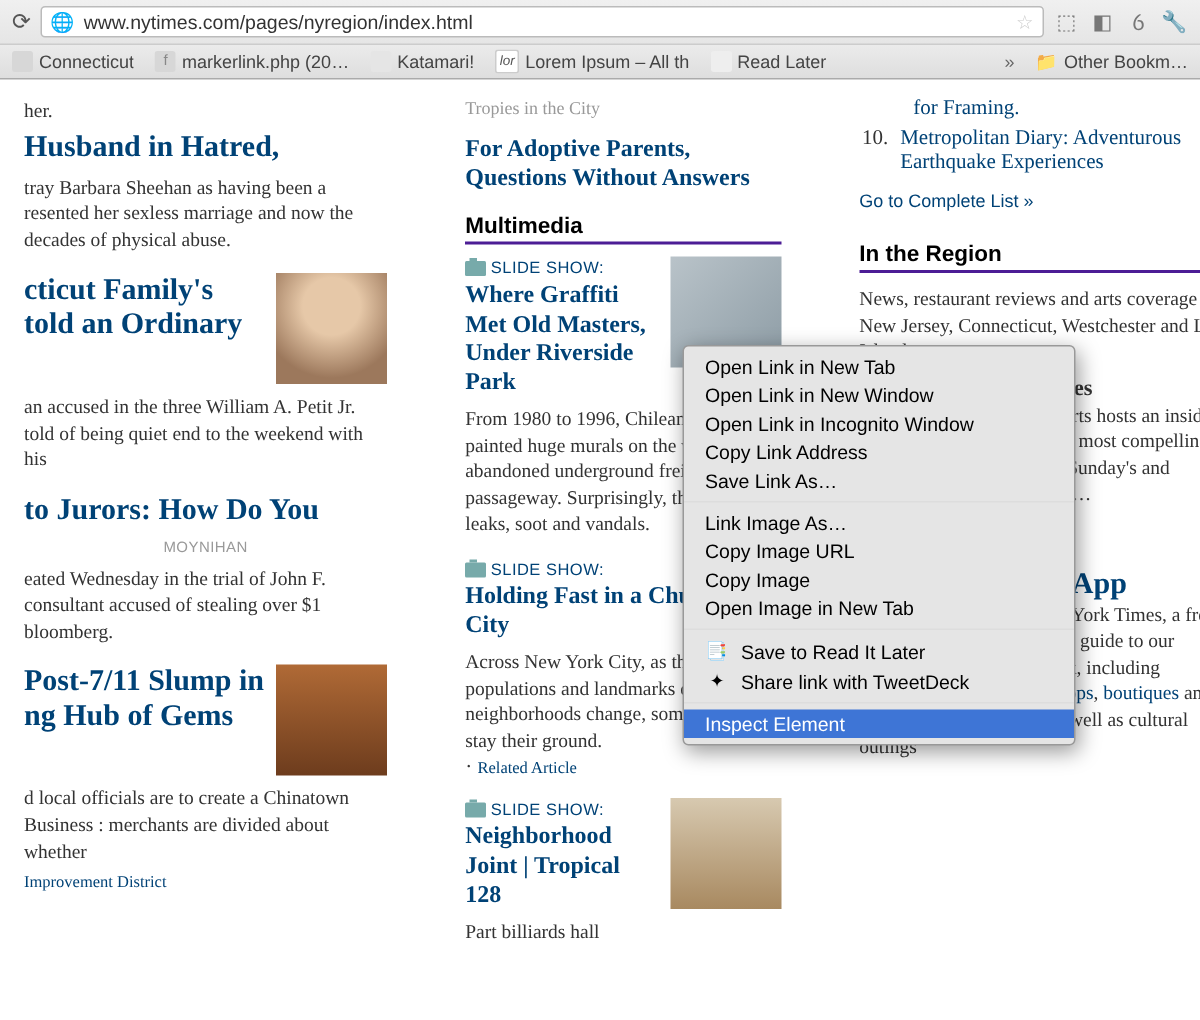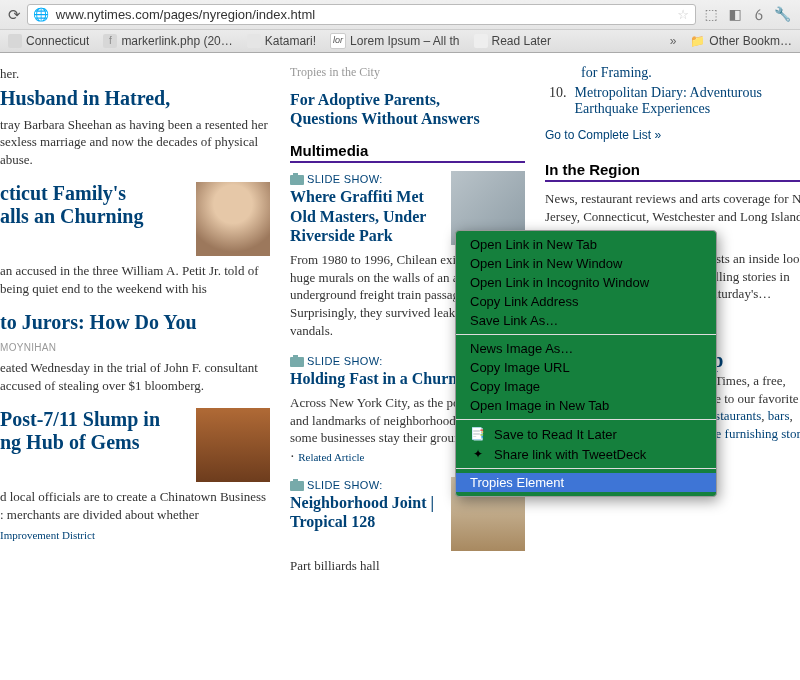--- a/index.html
+++ b/index.html
@@ -15,48 +15,48 @@
 .bk{display:flex;align-items:center;gap:4px;max-width:130px;white-space:nowrap;overflow:hidden;text-overflow:ellipsis;}
 .bkicon{width:14px;height:14px;background:#bbb;border-radius:2px;display:inline-block;}
 .bkicon.p{background:#d7d7d7;color:#888;font-size:10px;line-height:14px;text-align:center;}
 .bkicon.k{background:#e5e5e5;}
 .bkicon.l{background:#fff;border:1px solid #ccc;color:#555;font-style:italic;font-size:9px;line-height:12px;text-align:center;}
 .bkicon.r{background:#eee;}
 .spacer{flex:1;}
 .chev{color:#666;font-size:12px;}
 .folder{color:#6aa6d6;}
 .content{position:absolute;top:55px;left:-30px;right:-40px;bottom:0;padding:10px 0 10px 30px;display:flex;gap:20px;}
-.col{padding:0 0;}
+.col{padding:0 16px;}
 .col1{width:270px;}
 .col2{width:235px;}
 .col3{width:280px;}
 a.hl{color:#004276;text-decoration:none;font-weight:bold;font-family:Georgia,serif;}
 .h-lg{font-size:20px;line-height:1.15;}
 .h-md{font-size:16px;line-height:1.2;}
 .txt{font-size:13px;color:#333;line-height:1.35;margin:6px 0 14px;}
-.byline{font-size:10px;color:#999;letter-spacing:.03em;text-transform:uppercase;font-family:Arial,sans-serif;margin:8px 0 2px;}
+.byline{font-size:10px;color:#999;letter-spacing:.03em;text-transform:uppercase;font-family:Arial,sans-serif;margin:8px 0 2px;text-align:center;}
 .sect{font-family:Arial,sans-serif;font-weight:bold;font-size:15px;color:#000;border-bottom:2px solid #4c1d95;padding-bottom:2px;margin:10px 0 8px;}
 .ss{font-size:11px;font-weight:normal;color:#004276;letter-spacing:.03em;font-family:Arial,sans-serif;}
 .cam{display:inline-block;width:14px;height:10px;background:#7aa;border-radius:1px;position:relative;margin-right:3px;vertical-align:middle;}
 .cam:before{content:"";position:absolute;top:-2px;left:3px;width:5px;height:2px;background:#7aa;}
 .mm{display:flex;gap:8px;margin-bottom:6px;}
 .mm .t{flex:1;}
 .thumb{width:74px;height:74px;background:#d7dbdf;border:0;flex-shrink:0;}
 .thumb.th1{background:linear-gradient(135deg,#b9c3c9,#8d9ca5);}
 .thumb.th2{background:linear-gradient(#d7c9b0,#a88960);}
 .thumb.head{background:radial-gradient(circle at 50% 30%,#e6c8a8 30%,#9c785c 75%);}
 .thumb.store{background:linear-gradient(#b06a36,#6d3c1d);}
 .rel{font-size:11px;color:#004276;}
 .listlink{color:#004276;font-family:Georgia,serif;}
 .go{font-size:12px;color:#004276;font-family:Arial,sans-serif;}
 .scoop{font-family:Arial,sans-serif;font-size:10px;color:#888;letter-spacing:.05em;}
 .app{font-size:20px;font-weight:bold;color:#004276;}
 .sub{font-size:13px;color:#333;line-height:1.35;}
 .sub a{color:#004276;}
-.ctxmenu{position:absolute;top:230px;left:455px;width:260px;background:#15803d;border:1px solid #999;border-radius:4px;box-shadow:2px 4px 14px rgba(0,0,0,.4);font-family:"Lucida Grande",Arial,sans-serif;font-size:13px;padding:4px 0;color:#000;}
+.ctxmenu{position:absolute;top:230px;left:455px;width:260px;background:#e5e5e5;border:1px solid #999;border-radius:4px;box-shadow:2px 4px 14px rgba(0,0,0,.4);font-family:"Lucida Grande",Arial,sans-serif;font-size:13px;padding:4px 0;color:#000;}
 .ctxmenu .mi{padding:2px 14px;display:flex;align-items:center;gap:8px;}
 .ctxmenu .sep{height:1px;background:#ddd;margin:4px 0;}
 .ctxmenu .mi.hi{background:#3e75d6;color:#fff;}
 .mi .ico{width:16px;height:16px;display:inline-flex;align-items:center;justify-content:center;font-size:12px;}
 .sidebox{border:1px solid #ccc;padding:8px;margin:8px 0;}
 .badge{display:inline-block;width:42px;height:30px;background:linear-gradient(#cde,#8a6);border-radius:3px;transform:rotate(-8deg);margin:4px 6px 4px 0;}
 .tag{font-size:10px;color:#7a9;font-family:Arial,sans-serif;}
 </style>
 </head>
 <body>
@@ -108,21 +108,21 @@
 
   <div class="content">
 
     <div class="col col1">
       <div class="txt" style="margin:0 0 4px">her.</div>
       <a class="hl h-lg">Husband in Hatred,</a>
       <div class="txt">tray Barbara Sheehan as having been a resented her sexless marriage and now the decades of physical abuse.</div>
 
       <div class="mm">
         <div class="t">
-          <a class="hl h-lg"><span>cticut Family's</span><br><span>alls an Churning</span></a>
+          <a class="hl h-lg"><span>cticut Family's</span><br><span>told an Ordinary</span></a>
         </div>
         <div class="thumb head"></div>
       </div>
       <div class="txt">an accused in the three William A. Petit Jr. told of being quiet end to the weekend with his</div>
 
       <a class="hl h-lg"> to Jurors: How Do You</a>
       <div class="byline">MOYNIHAN</div>
       <div class="txt">eated Wednesday in the trial of John F. consultant accused of stealing over $1 bloomberg.</div>
 
       <div class="mm">
@@ -209,21 +209,21 @@
         <span>Open Link in Incognito Window</span>
       </div>
     <div class="mi">
         <span>Copy Link Address</span>
       </div>
     <div class="mi">
         <span>Save Link As…</span>
       </div>
     <div class="sep"></div>
     <div class="mi">
-        <span>News Image As…</span>
+        <span>Link Image As…</span>
       </div>
     <div class="mi">
         <span>Copy Image URL</span>
       </div>
     <div class="mi">
         <span>Copy Image</span>
       </div>
     <div class="mi">
         <span>Open Image in New Tab</span>
       </div>
@@ -231,17 +231,17 @@
     <div class="mi">
         <span class="ico">📑</span>
         <span>Save to Read It Later</span>
       </div>
     <div class="mi">
         <span class="ico">✦</span>
         <span>Share link with TweetDeck</span>
       </div>
     <div class="sep"></div>
     <div class="mi hi">
-        <span>Tropies Element</span>
+        <span>Inspect Element</span>
       </div>
   </div>
 
 </div>
 
 </body></html>

